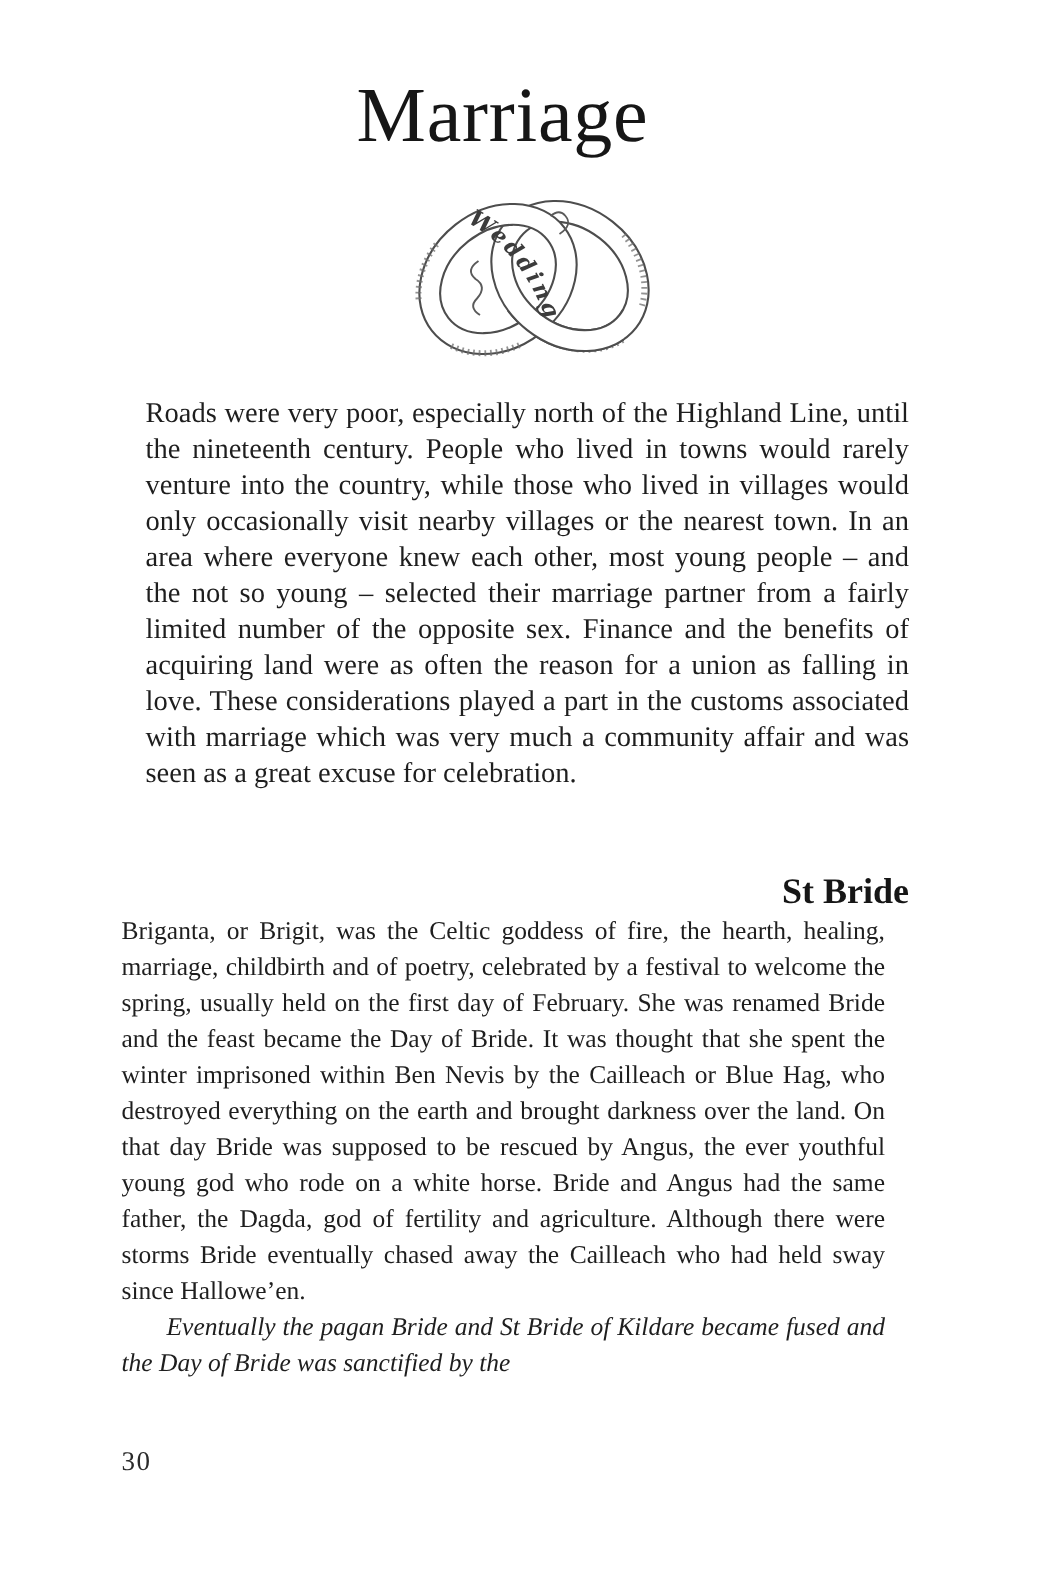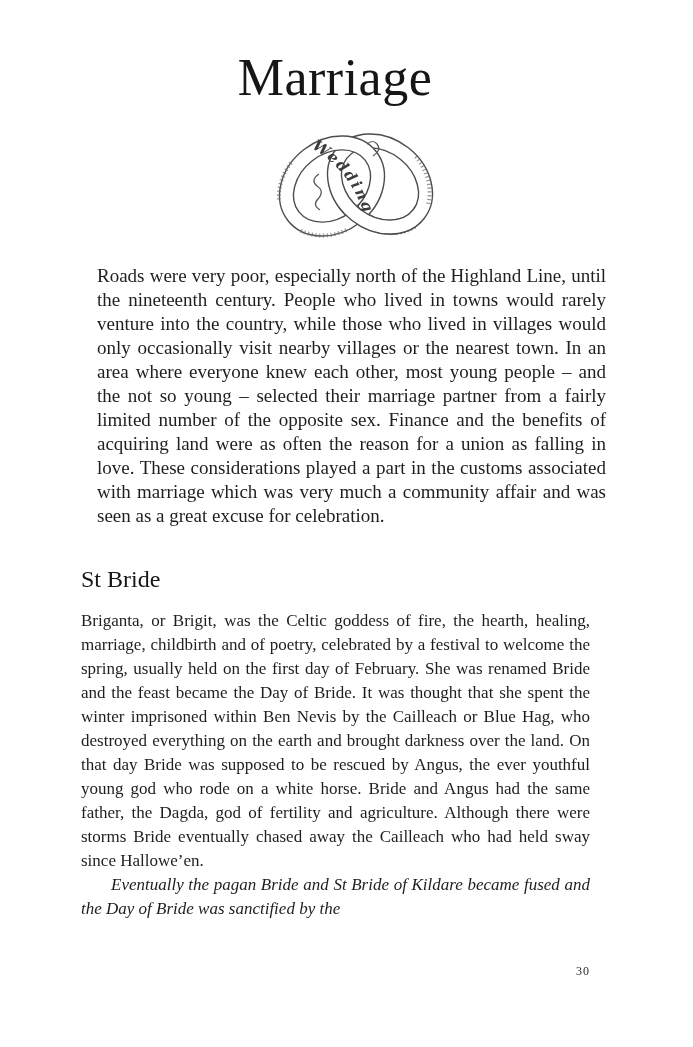--- a/index.html
+++ b/index.html
@@ -43,46 +43,46 @@
     text-align: justify;
     font-size: 19px;
     line-height: 24px;
   }
   .para-intro   { top: 264px; }
   .section-heading {
     position: absolute;
     top: 566px;
     left: 81px;
     width: 509px;
-    margin: 0;
-    text-align: left;
+    margin: 16px;
+    text-align: right;
     font-size: 24px;
-    font-weight: normal;
+    font-weight: bold;
     color: #161616;
   }
   .para-group {
     position: absolute;
     top: 609px;
     left: 81px;
     width: 509px;
   }
   .para-group p {
     margin: 0;
     text-align: justify;
     font-size: 17px;
     line-height: 24px;
   }
   .para-indent { text-indent: 30px; font-style: italic; }
   .folio {
     position: absolute;
     top: 964px;
     left: 81px;
     width: 509px;
-    text-align: right;
-    font-size: 12px;
+    text-align: left;
+    font-size: 18px;
     letter-spacing: 1px;
     color: #2a2a2a;
   }
 </style>
 </head>
 <body>
 
 <div class="page">
 
   <h1 class="title">Marriage</h1>

